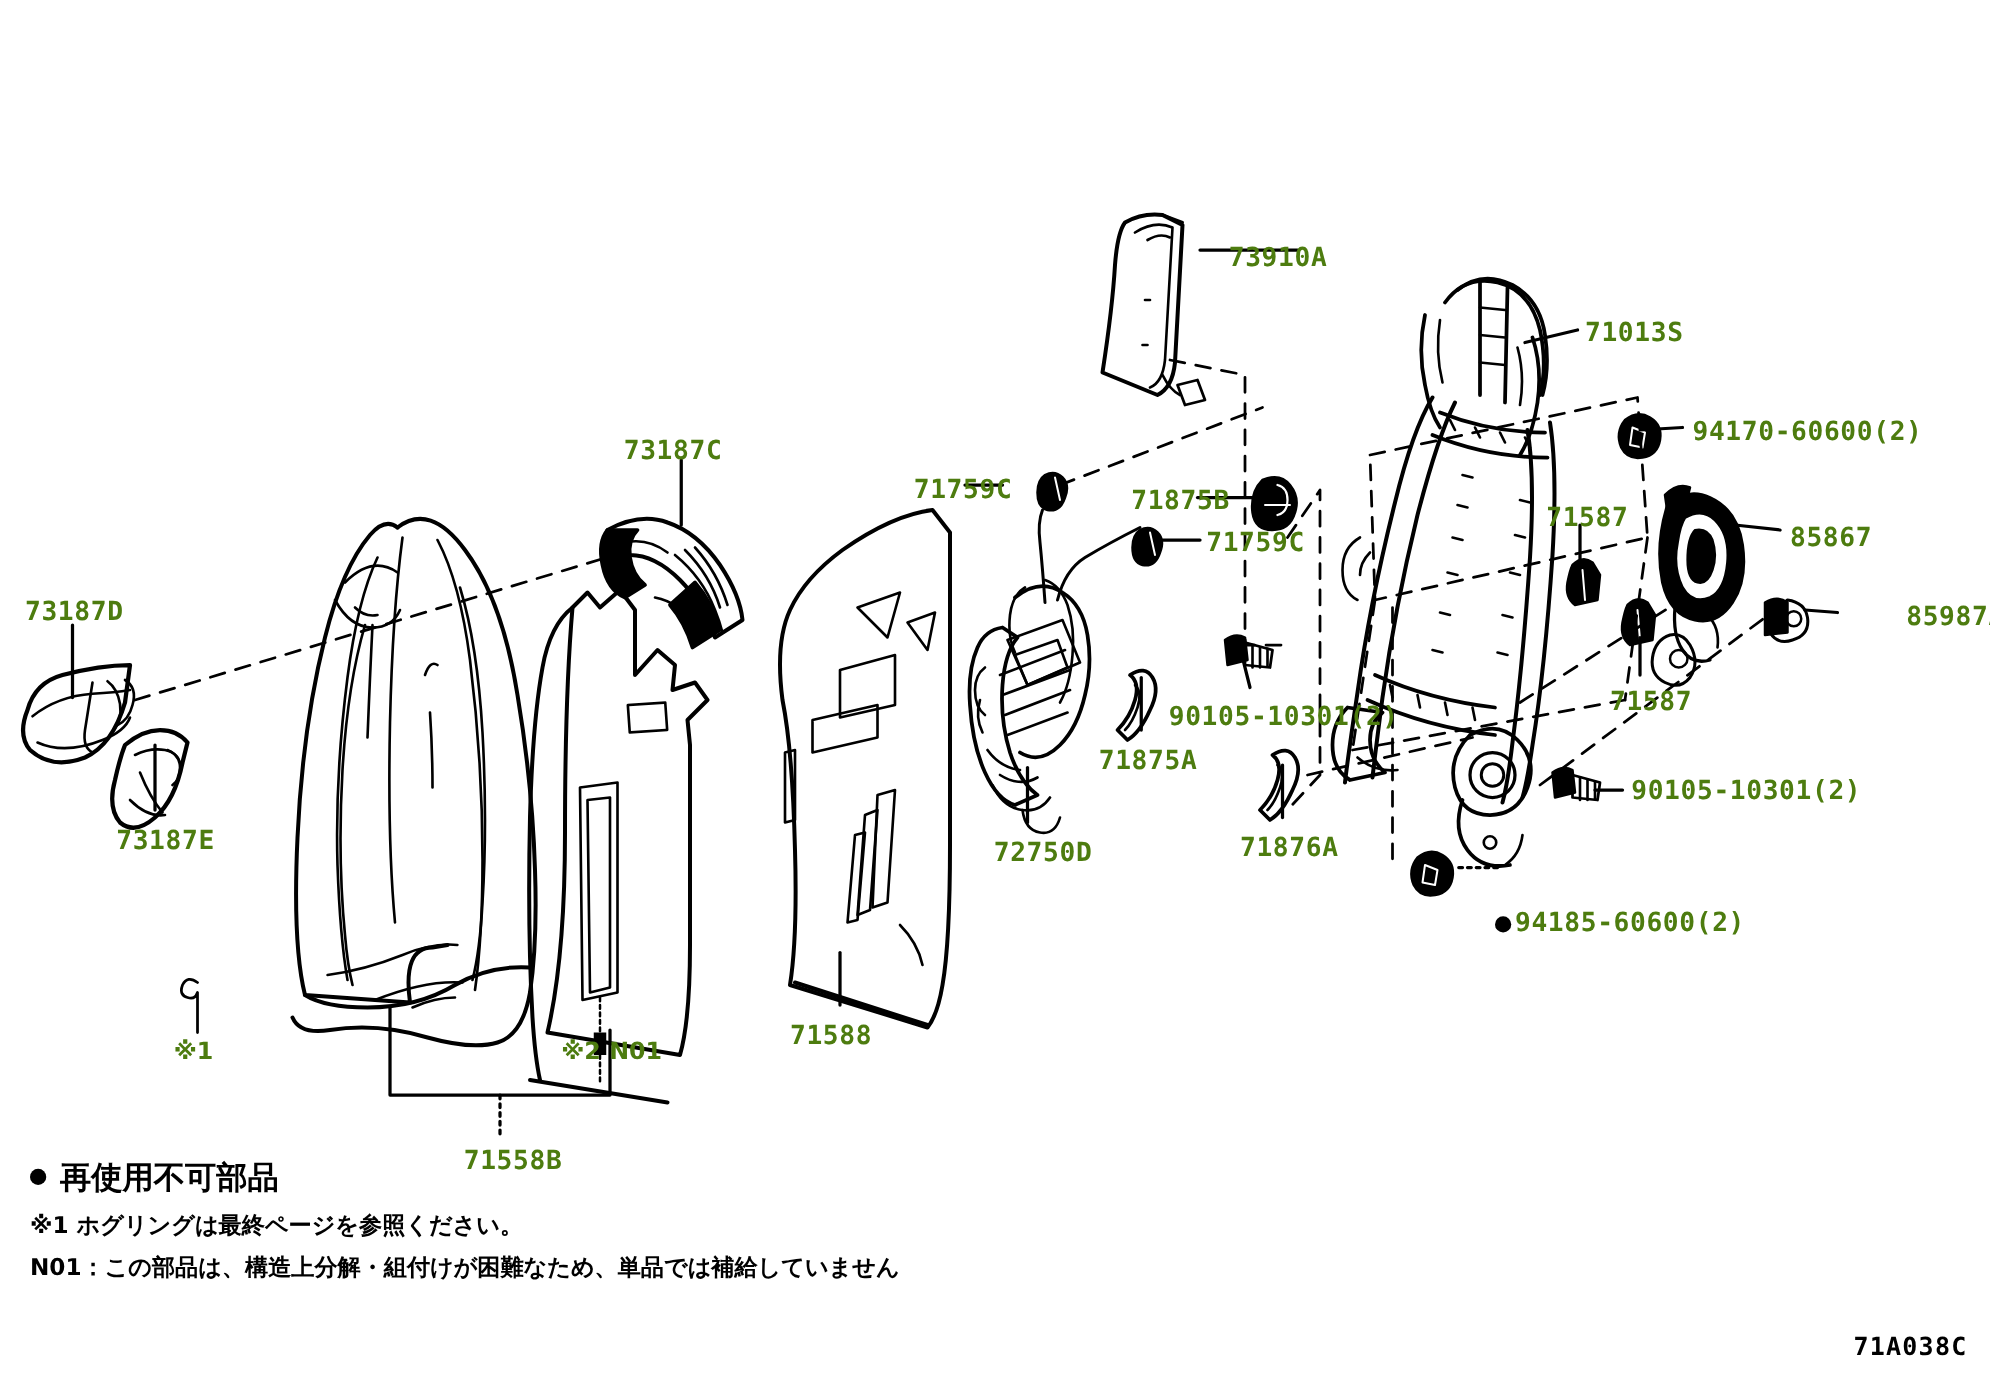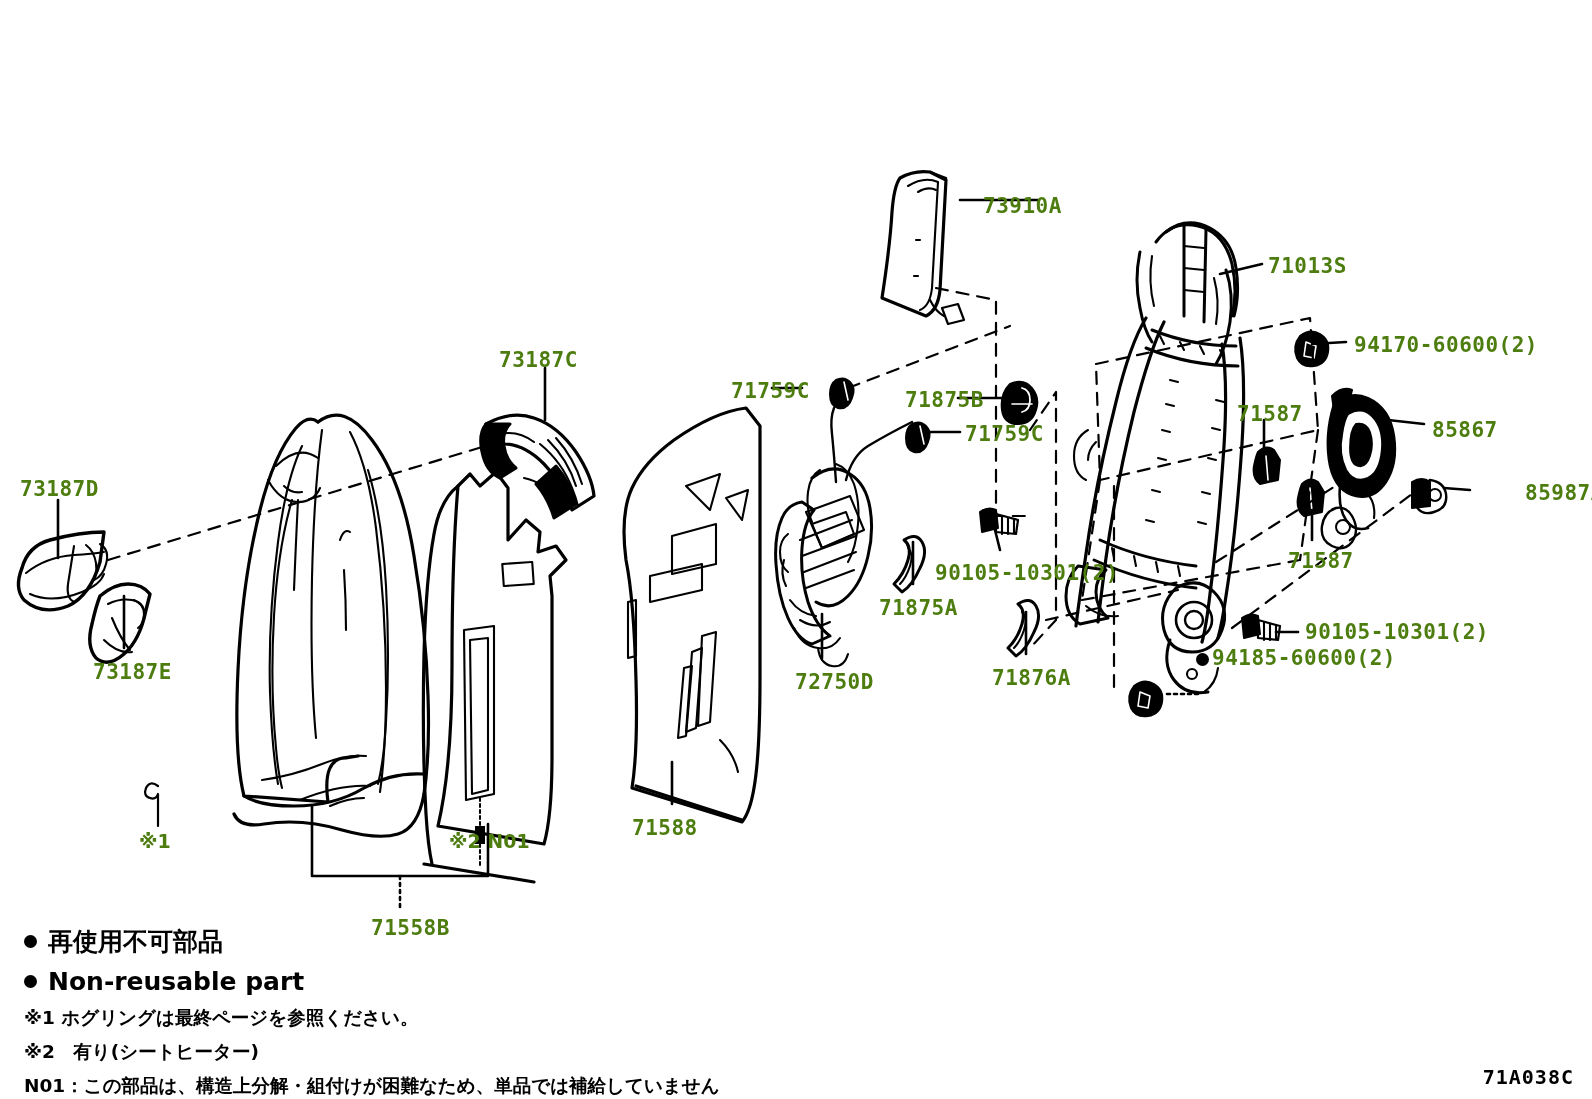--- a/index.html
+++ b/index.html
@@ -345,36 +345,31 @@
   <div class="lbl" style="left:992px;top:668px;">71876A</div>
   <div class="lbl" style="left:983px;top:196px;">73910A</div>
   <div class="lbl" style="left:1268px;top:256px;">71013S</div>
   <div class="lbl" style="left:1354px;top:335px;">94170-60600(2)</div>
   <div class="lbl" style="left:1237px;top:404px;">71587</div>
   <div class="lbl" style="left:1288px;top:551px;">71587</div>
   <div class="lbl" style="left:1432px;top:420px;">85867</div>
   <div class="lbl" style="left:1525px;top:483px;">85987A</div>
   <div class="lbl" style="left:935px;top:563px;">90105-10301(2)</div>
   <div class="lbl" style="left:1305px;top:622px;">90105-10301(2)</div>
-  <div class="lbl" style="left:1196px;top:648px;">
+  <div class="lbl" style="left:1196px;top:728px;">
     <span class="inlinebullet"></span><span>94185-60600(2)</span>
   </div>
 
   <div class="lbl jp" style="left:139px;top:832px;">※1</div>
   <div class="lbl jp" style="left:449px;top:832px;text-align:center;">※2 N01</div>
 
   <div class="legend">
     <div class="row">
       <span class="bullet"></span>
       <span>再使用不可部品</span>
     </div>
-    <div class="row en">
-      <span class="bullet"></span>
-      <span>Non-reusable part</span>
-    </div>
     <div class="note">※1 ホグリングは最終ページを参照ください。</div>
-    <div class="note">※2　有り(シートヒーター)</div>
     <div class="note">N01：この部品は、構造上分解・組付けが困難なため、単品では補給していません</div>
   </div>
 
   <div class="diagcode">71A038C</div>
 
 </div>
 
 </body></html>

